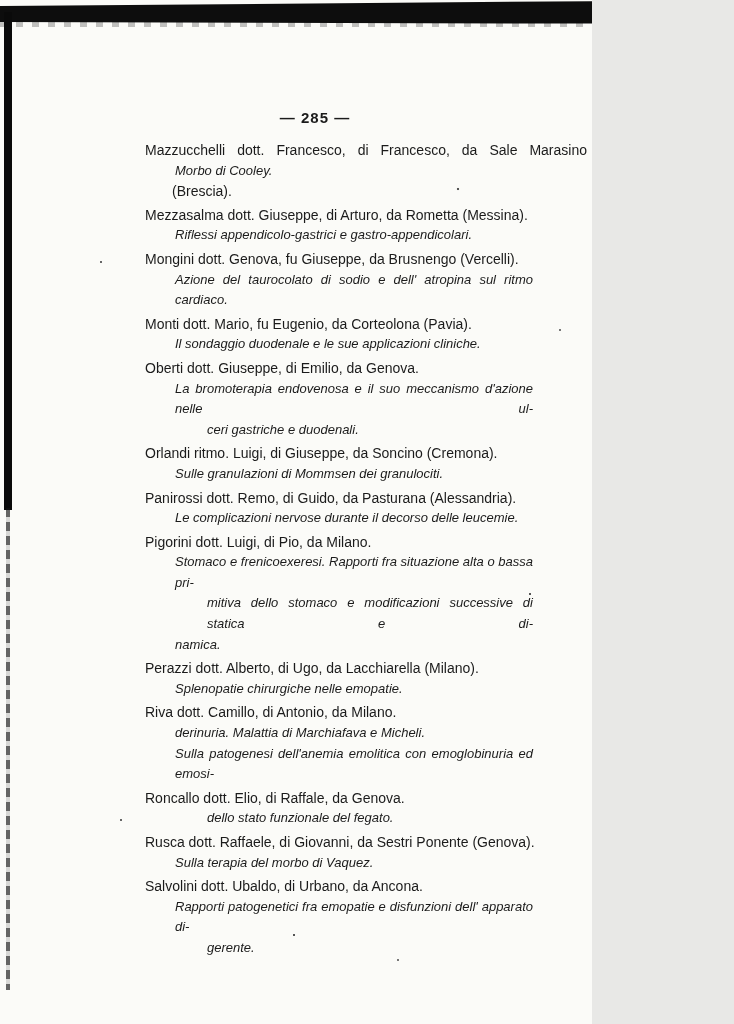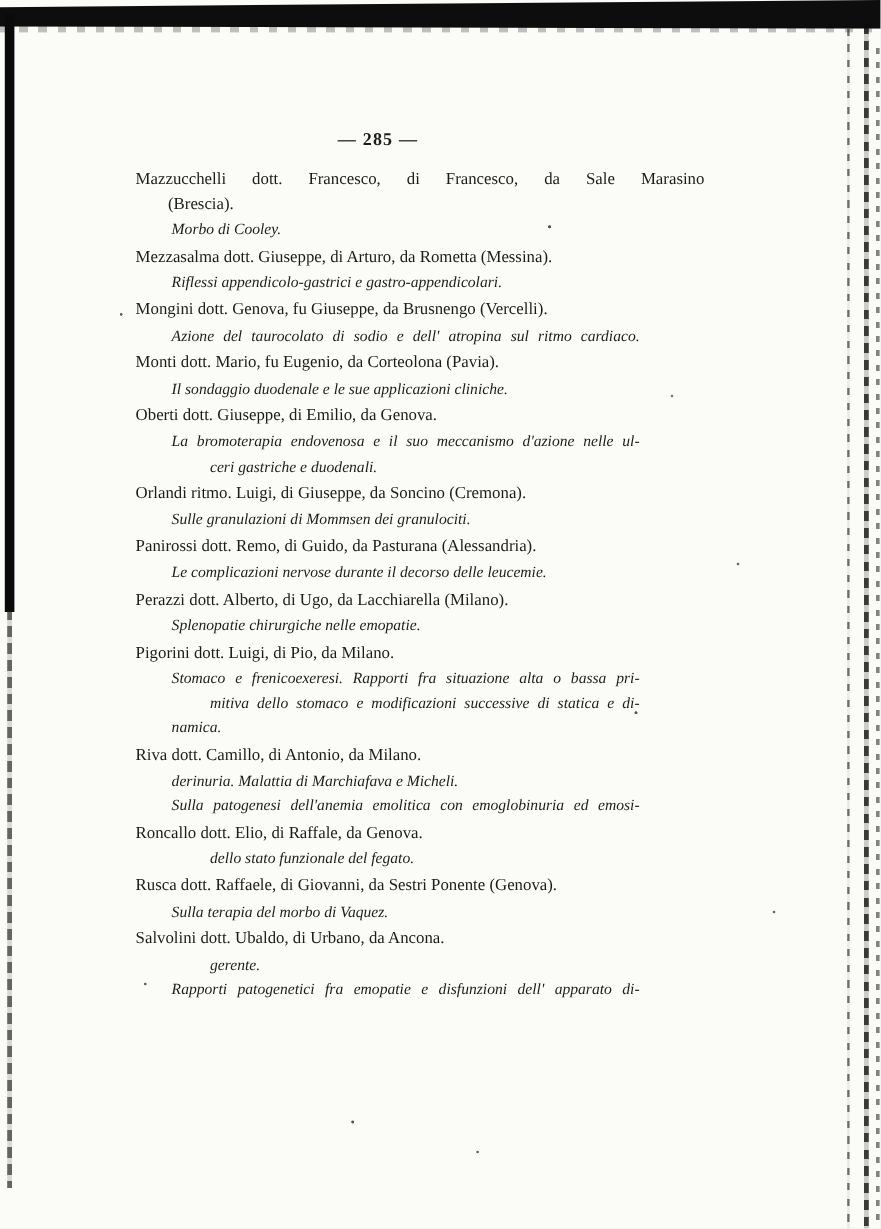--- a/index.html
+++ b/index.html
@@ -1,32 +1,32 @@
 <!DOCTYPE html>
 <html><head>
 <meta charset="utf-8">
 <style>
   html,body{margin:0;padding:0;background:#e8e8e6;}
   .page{
     position:relative;
-    width:734px;height:1024px;
+    width:592px;height:1024px;
     background:
       radial-gradient(circle 1.5px at 458px 189px, #555 0 1px, transparent 1.6px),
       radial-gradient(circle 1.5px at 350px 13px,  #444 0 1px, transparent 1.6px),
       radial-gradient(circle 1.2px at 615px 470px, #666 0 .9px, transparent 1.4px),
       radial-gradient(circle 1.2px at 101px 262px, #666 0 .9px, transparent 1.4px),
       radial-gradient(circle 1.3px at 530px 594px, #555 0 1px, transparent 1.5px),
       radial-gradient(circle 1.2px at 645px 760px, #666 0 .9px, transparent 1.4px),
       radial-gradient(circle 1.3px at 294px 935px, #555 0 1px, transparent 1.5px),
       radial-gradient(circle 1.2px at 121px 820px, #666 0 .9px, transparent 1.4px),
       radial-gradient(circle 1.2px at 398px 960px, #777 0 .9px, transparent 1.4px),
       radial-gradient(circle 1.2px at 560px 330px, #777 0 .9px, transparent 1.4px),
       #fbfbf8;
     overflow:hidden;
-    font-family:Liberation Serif, serif;
+    font-family:Liberation Sans, sans-serif;
     color:#1b1b1b;
   }
   
   .band-top{
     position:absolute;left:0;top:0;width:734px;height:27px;background:#0d0d0d;
     clip-path:polygon(0 6px,100% 0,100% 24px,0 22px);
   }
   .band-top-noise{
     position:absolute;left:0;top:21px;width:734px;height:6px;
     background:repeating-linear-gradient(90deg, rgba(10,10,10,.55) 0 7px, transparent 7px 16px);
@@ -49,21 +49,21 @@
     position:absolute;left:730px;top:40px;width:3px;height:984px;
     background:repeating-linear-gradient(180deg, rgba(10,10,10,.5) 0 5px, transparent 5px 12px);
   }
   
   .page-number{
     position:absolute;left:245px;top:109px;width:140px;
     text-align:center;font-size:15px;letter-spacing:1px;font-weight:bold;
   }
   .content{position:absolute;left:113px;top:140px;width:474px;}
   .entry{margin-bottom:3px;}
-  .ln{line-height:20.6px;white-space:normal;}
+  .ln{line-height:20.6px;white-space:normal;margin-left:32px;}
   .ln.author{font-size:14px;}
   .ln.author.i1{padding-left:27px;}
   .ln.thesis{font-size:13px;font-style:italic;margin-right:54px;}
   .ln.thesis.i0{padding-left:30px;}
   .ln.thesis.i1{padding-left:62px;}
   .ln.fill{text-align:justify;text-align-last:justify;}
 </style>
 </head>
 <body>
 
@@ -74,22 +74,22 @@
   <div class="bar-left-faint"></div>
   <div class="line-right-1"></div>
   <div class="line-right-2"></div>
   <div class="line-right-3"></div>
 
   <div class="page-number">— 285 —</div>
 
   <div class="content" id="entries">
       <div class="entry">
         <div class="ln author i0 fill">Mazzucchelli dott. Francesco, di Francesco, da Sale Marasino</div>
+        <div class="ln thesis i0">Morbo di Cooley.</div>
         <div class="ln author i1">(Brescia).</div>
-        <div class="ln thesis i0">Morbo di Cooley.</div>
       </div>
       <div class="entry">
         <div class="ln author i0">Mezzasalma dott. Giuseppe, di Arturo, da Rometta (Messina).</div>
         <div class="ln thesis i0">Riflessi appendicolo-gastrici e gastro-appendicolari.</div>
       </div>
       <div class="entry">
         <div class="ln author i0">Mongini dott. Genova, fu Giuseppe, da Brusnengo (Vercelli).</div>
         <div class="ln thesis i0 fill">Azione del taurocolato di sodio e dell' atropina sul ritmo cardiaco.</div>
       </div>
       <div class="entry">
@@ -103,41 +103,41 @@
       </div>
       <div class="entry">
         <div class="ln author i0">Orlandi ritmo. Luigi, di Giuseppe, da Soncino (Cremona).</div>
         <div class="ln thesis i0">Sulle granulazioni di Mommsen dei granulociti.</div>
       </div>
       <div class="entry">
         <div class="ln author i0">Panirossi dott. Remo, di Guido, da Pasturana (Alessandria).</div>
         <div class="ln thesis i0">Le complicazioni nervose durante il decorso delle leucemie.</div>
       </div>
       <div class="entry">
-        <div class="ln author i0">Perazzi dott. Alberto, di Ugo, da Lacchiarella (Milano).</div>
-        <div class="ln thesis i0">Splenopatie chirurgiche nelle emopatie.</div>
-      </div>
-      <div class="entry">
         <div class="ln author i0">Pigorini dott. Luigi, di Pio, da Milano.</div>
         <div class="ln thesis i0 fill">Stomaco e frenicoexeresi. Rapporti fra situazione alta o bassa pri-</div>
         <div class="ln thesis i1 fill">mitiva dello stomaco e modificazioni successive di statica e di-</div>
         <div class="ln thesis i0">namica.</div>
+      </div>
+      <div class="entry">
+        <div class="ln author i0">Perazzi dott. Alberto, di Ugo, da Lacchiarella (Milano).</div>
+        <div class="ln thesis i0">Splenopatie chirurgiche nelle emopatie.</div>
       </div>
       <div class="entry">
         <div class="ln author i0">Riva dott. Camillo, di Antonio, da Milano.</div>
         <div class="ln thesis i0">derinuria. Malattia di Marchiafava e Micheli.</div>
         <div class="ln thesis i0 fill">Sulla patogenesi dell'anemia emolitica con emoglobinuria ed emosi-</div>
       </div>
       <div class="entry">
         <div class="ln author i0">Roncallo dott. Elio, di Raffale, da Genova.</div>
         <div class="ln thesis i1">dello stato funzionale del fegato.</div>
       </div>
       <div class="entry">
         <div class="ln author i0">Rusca dott. Raffaele, di Giovanni, da Sestri Ponente (Genova).</div>
         <div class="ln thesis i0">Sulla terapia del morbo di Vaquez.</div>
       </div>
       <div class="entry">
         <div class="ln author i0">Salvolini dott. Ubaldo, di Urbano, da Ancona.</div>
+        <div class="ln thesis i0 fill">Rapporti patogenetici fra emopatie e disfunzioni dell' apparato di-</div>
         <div class="ln thesis i1">gerente.</div>
-        <div class="ln thesis i0 fill">Rapporti patogenetici fra emopatie e disfunzioni dell' apparato di-</div>
       </div>
     </div>
 </div>
 
 </body></html>

